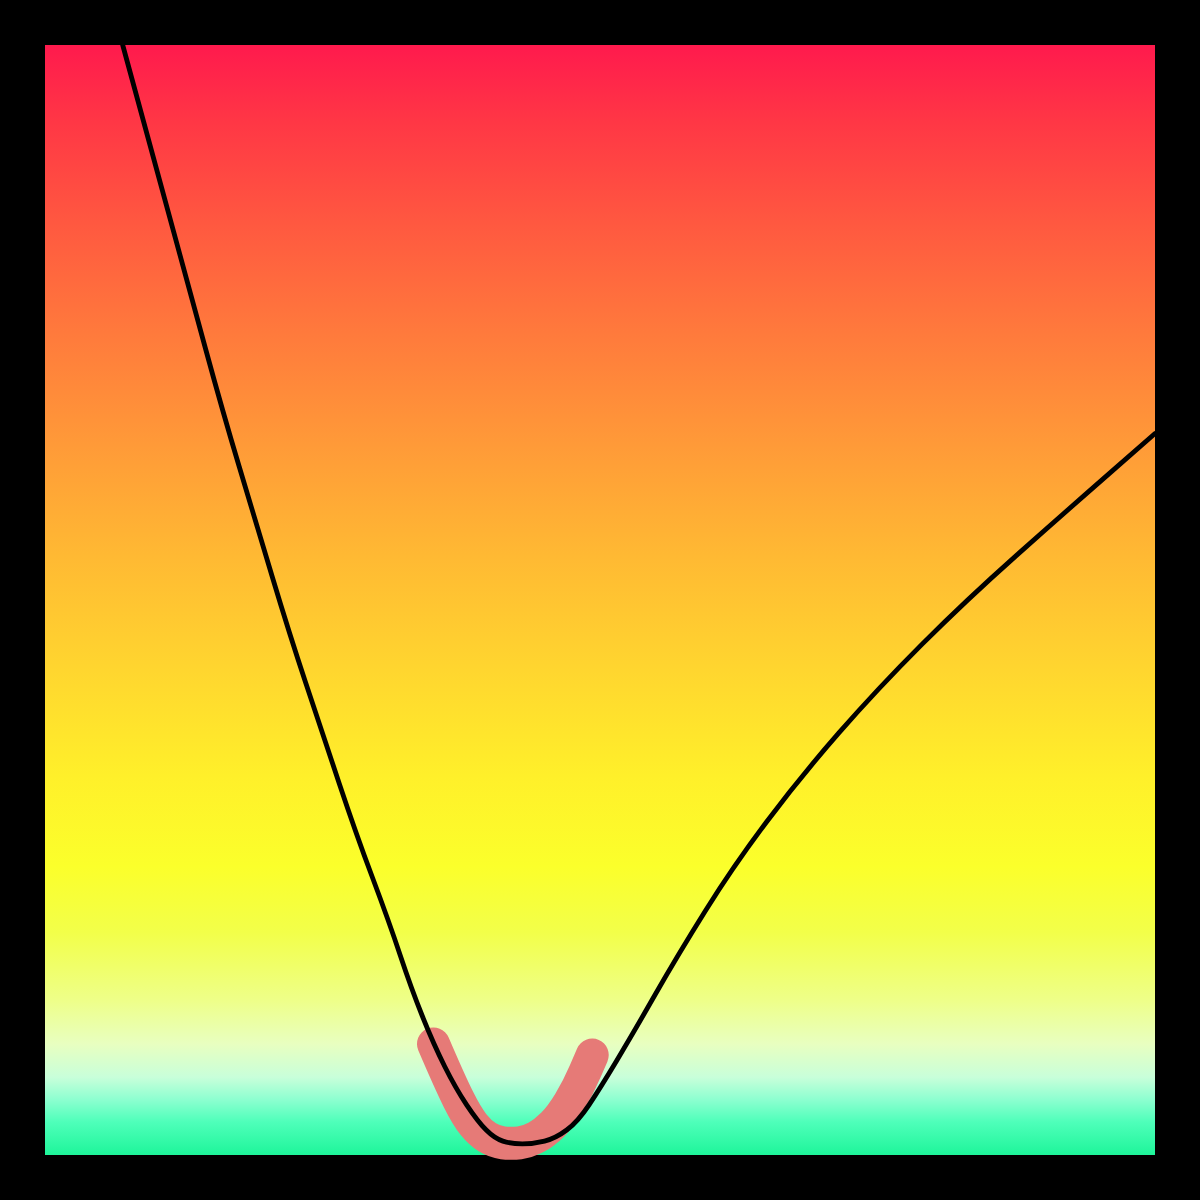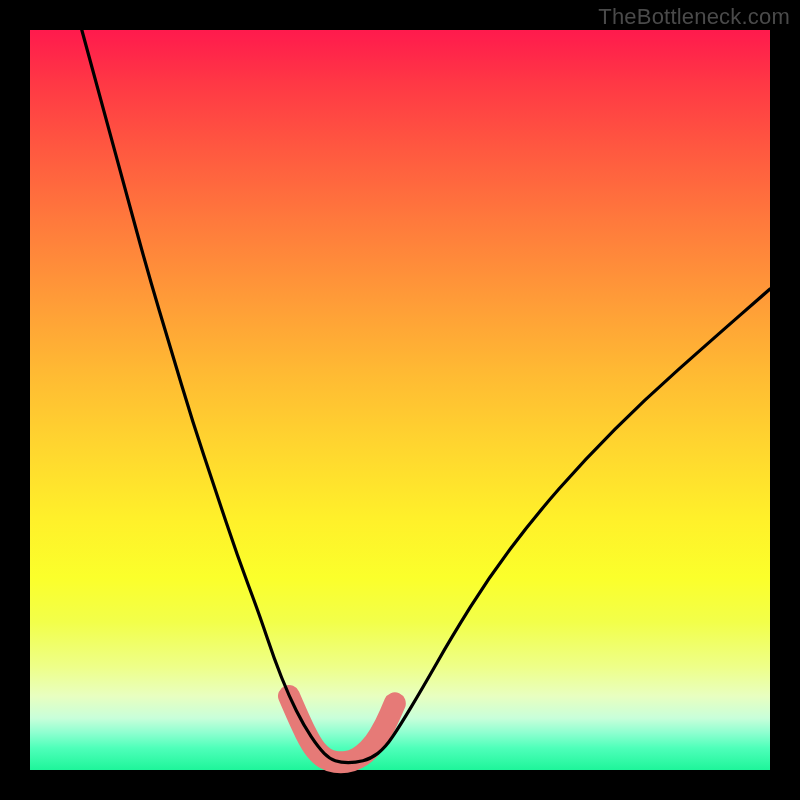--- a/index.html
+++ b/index.html
@@ -67,14 +67,13 @@
 </head>
 <body>
 
 <div class="frame">
   <div class="plot-area">
     <svg class="curve" viewBox="0 0 740 740">
       <path id="valley-path" fill="none" stroke-linecap="round" stroke-linejoin="round" stroke-width="22" stroke="#e67a77" d="M 259.00 666.00 Q 270.10 691.90 275.65 703.00 Q 281.20 714.10 285.64 719.65 Q 290.08 725.20 294.89 728.16 Q 299.70 731.12 305.25 731.86 Q 310.80 732.60 316.35 731.86 Q 321.90 731.12 327.45 728.16 Q 333.00 725.20 338.55 719.65 Q 344.10 714.10 349.65 704.85 Q 355.20 695.60 360.01 684.50 L 364.82 673.40"></path>
       <path id="curve-path" fill="none" stroke-linecap="round" stroke-linejoin="round" stroke-width="3.2" stroke="#000000" d="M 51.80 0.00 Q 74.00 81.40 85.10 122.10 Q 96.20 162.80 107.30 203.50 Q 118.40 244.20 129.50 281.20 Q 140.60 318.20 151.70 355.20 Q 162.80 392.20 173.90 425.50 Q 185.00 458.80 196.10 492.10 Q 207.20 525.40 218.30 555.00 Q 229.40 584.60 236.80 606.80 Q 244.20 629.00 251.60 647.50 Q 259.00 666.00 266.40 680.80 Q 273.80 695.60 281.20 706.70 Q 288.60 717.80 294.15 723.35 Q 299.70 728.90 305.25 730.75 Q 310.80 732.60 318.20 732.60 Q 325.60 732.60 333.00 730.75 Q 340.40 728.90 347.80 723.35 Q 355.20 717.80 362.60 706.70 Q 370.00 695.60 381.10 677.10 Q 392.20 658.60 407.00 632.70 Q 421.80 606.80 440.30 577.20 Q 458.80 547.60 481.00 518.00 Q 503.20 488.40 529.10 458.80 Q 555.00 429.20 584.60 399.60 Q 614.20 370.00 647.50 340.40 Q 680.80 310.80 710.40 284.90 L 740.00 259.00"></path>
     </svg>
   </div>
-  <div class="watermark">TheBottleneck.com</div>
 </div>
 
 </body></html>

